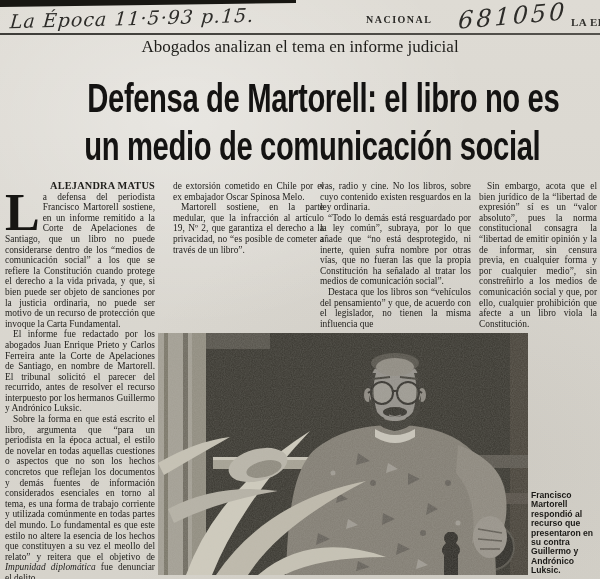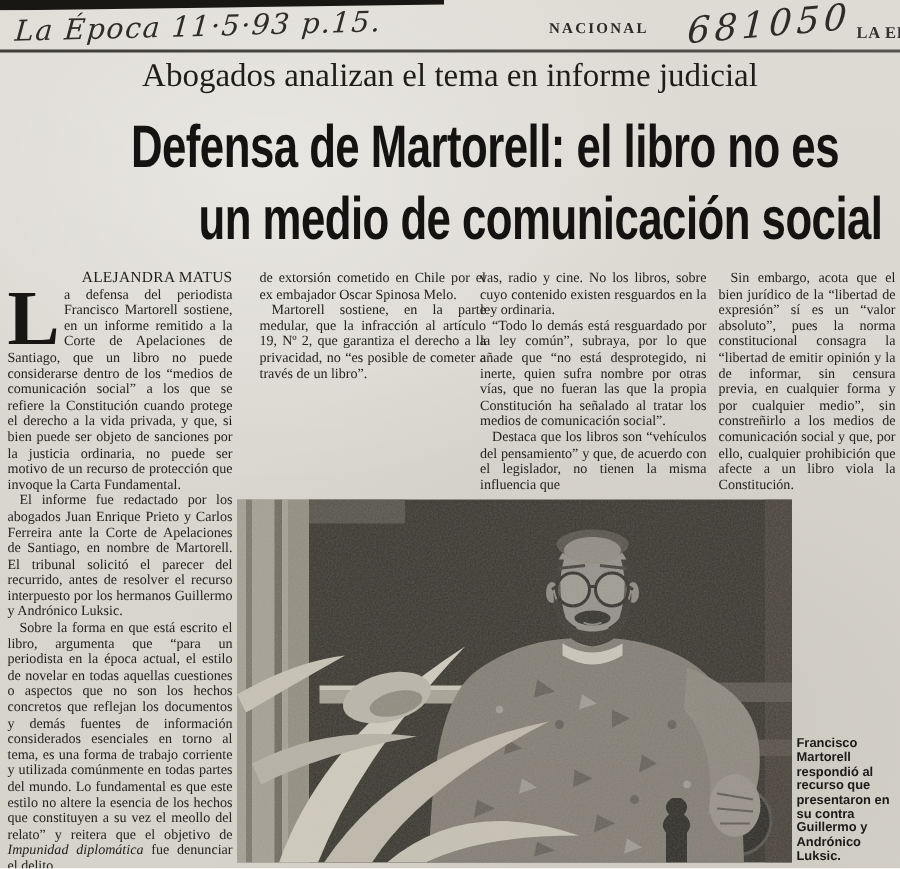--- a/index.html
+++ b/index.html
@@ -12,31 +12,31 @@
     font-family:"Liberation Serif", serif;color:#22211e;
   }
   .smudge{position:absolute;left:0;top:0;width:296px;height:7px;background:#181713;
     clip-path:polygon(0 0,296px 0,296px 3px,150px 5px,0 7px);}
   .hand{font-family:"DejaVu Serif", serif;font-style:italic;color:#2d2c29;}
   .hand-date{position:absolute;left:10px;top:7px;font-size:19px;transform:rotate(-1.5deg) skewX(-6deg);letter-spacing:1px;white-space:nowrap;}
   .section{position:absolute;left:366px;top:14px;width:112px;text-align:left;font-weight:bold;font-size:10px;letter-spacing:1.5px;color:#2a2926;}
   .hand-num{position:absolute;left:458px;top:2px;font-size:24px;transform:rotate(-5deg) skewX(-8deg);letter-spacing:3px;white-space:nowrap;}
   .edge-label{position:absolute;left:571px;top:16px;font-weight:bold;font-size:11px;letter-spacing:.5px;white-space:nowrap;color:#33322e;}
   .rule{position:absolute;left:0;right:0;top:33px;height:2px;background:linear-gradient(90deg,#3e3d39,#55534e);}
-  .kicker{position:absolute;left:0;right:0;top:37px;text-align:center;font-size:22px;color:#1e1d1a;}
+  .kicker{position:absolute;left:0;right:0;top:37px;text-align:center;font-size:17px;color:#1e1d1a;}
   .hl{position:absolute;left:0;right:0;text-align:center;white-space:nowrap;}
   .hl span{display:inline-block;transform:scaleX(.73);transform-origin:50% 50%;
     font-family:"Liberation Sans", sans-serif;font-weight:700;font-size:40px;line-height:48px;
     letter-spacing:-.5px;color:#141312;}
-  .hl1{top:74px;} .hl2{top:122px;margin-left:48px;}
+  .hl1{top:74px;} .hl2{top:122px;}
   .col{position:absolute;top:181px;font-size:9.4px;line-height:10.6px;text-align:justify;color:#23221f;}
   .c1{left:5px;width:150px;} .c2{left:173px;width:151px;} .c3{left:320px;width:151px;} .c4{left:479px;width:118px;}
   .col p{margin:0;}
   .col p.ind{text-indent:8px;}
-  .byline{text-align:right;font-size:10.3px;letter-spacing:.2px;margin:0 0 1px 0;color:#1f1e1b;}
+  .byline{text-align:right;font-size:10.3px;letter-spacing:.2px;margin:0 0 1px 0;color:#1f1e1b;font-weight:bold;}
   .dropcap{float:left;font-size:52px;line-height:38px;font-weight:700;padding:2px 3px 0 0;color:#171613;}
   .ital{font-style:italic;}
   .photo{position:absolute;left:158px;top:333px;width:370px;height:242px;z-index:2;}
   .caption{position:absolute;left:531px;top:491px;width:69px;
     font-family:"Liberation Sans", sans-serif;font-weight:700;font-size:8.6px;line-height:9.4px;
     color:#1b1a17;text-align:left;}
 </style>
 </head>
 <body>
 

